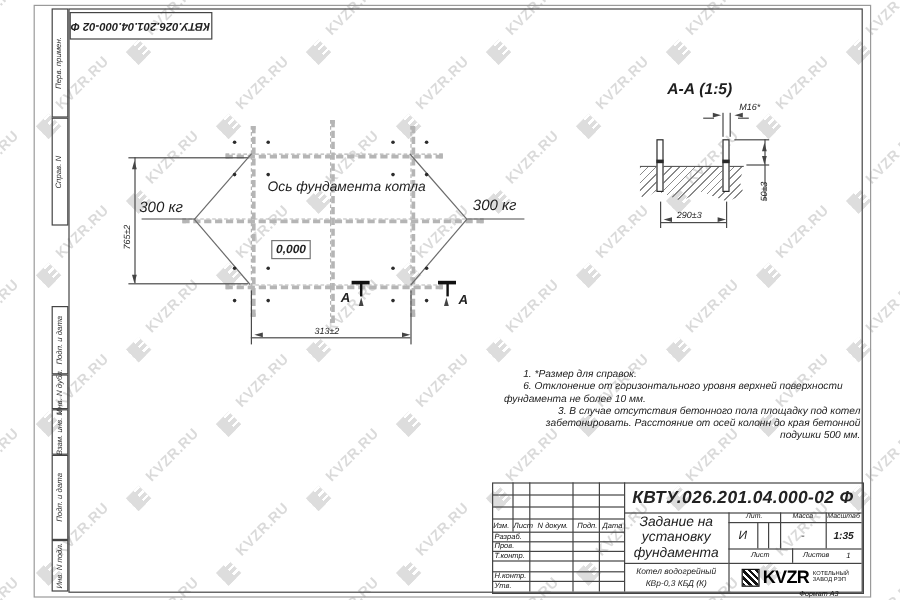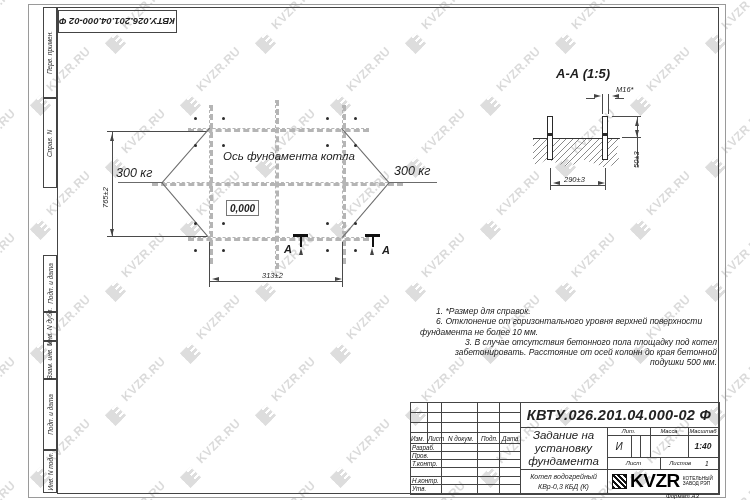--- a/index.html
+++ b/index.html
@@ -329,34 +329,34 @@
     <span class="tb-txt" style="position:static;font-size:5.8px;">Масштаб</span>
   </div>
 
   <div class="abs center" style="left:607px;top:435px;width:24px;height:22px;">
     <span style="font-style:italic;font-size:10px;">И</span>
   </div>
   <div class="abs center" style="left:650px;top:435px;width:38px;height:22px;">
     <span style="font-style:italic;font-size:9px;">-</span>
   </div>
   <div class="abs center" style="left:688px;top:435px;width:30px;height:22px;">
-    <span style="font-style:italic;font-size:8.5px;font-weight:600;">1:40</span>
+    <span style="font-style:italic;font-size:8.5px;font-weight:600;">1:35</span>
   </div>
 
   <div class="abs center" style="left:607px;top:457px;width:53px;height:12px;">
     <span class="tb-txt" style="position:static;font-size:6px;">Лист</span>
   </div>
   <div class="abs center" style="left:660px;top:457px;width:58px;height:12px;gap:14px;">
     <span class="tb-txt" style="position:static;font-size:6px;">Листов</span>
     <span class="tb-txt" style="position:static;font-size:6.5px;">1</span>
   </div>
 
   <div class="abs" style="left:607px;top:469px;width:111px;height:24px;display:flex;align-items:center;justify-content:center;gap:3px;">
     <span style="display:inline-block;width:13px;height:13px;background:repeating-linear-gradient(45deg,#111 0 2px,transparent 2px 4px);border:1px solid #111;"></span>
-    <span style="font-weight:bold;font-size:19px;letter-spacing:-.5px;color:#000;">KVZR</span>
+    <span style="font-weight:bold;font-size:15px;letter-spacing:-.5px;color:#000;">KVZR</span>
     <span style="display:inline-block;text-align:left;">
       <span style="display:block;font-size:4.8px;color:#111;">КОТЕЛЬНЫЙ</span>
       <span style="display:block;font-size:4.8px;color:#111;">ЗАВОД РЭП</span>
     </span>
   </div>
 
   <div class="tb-txt" style="left:666px;top:493px;font-size:6px;">Формат А3</div>
 </div>
 
 </body></html>

